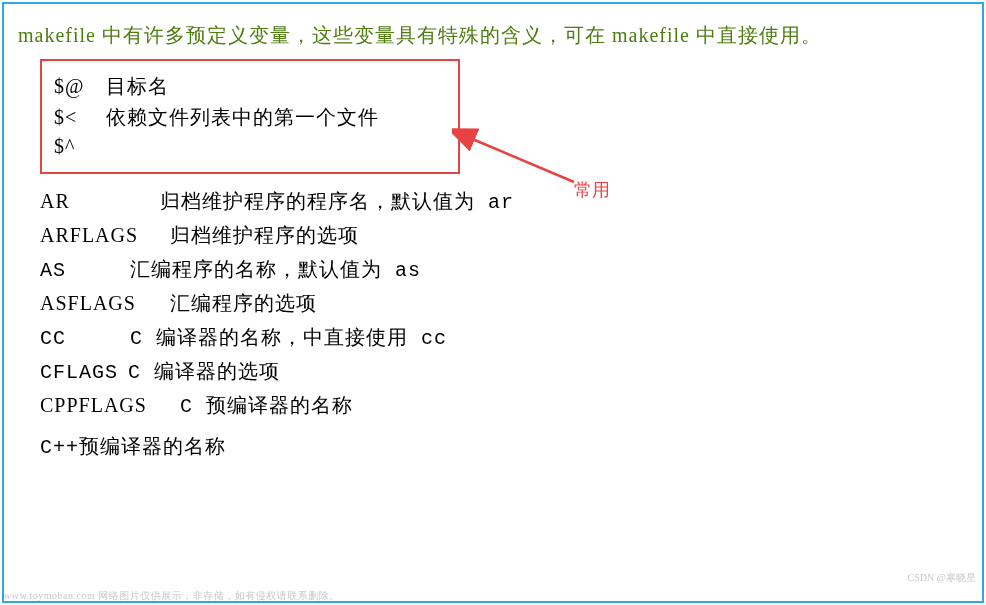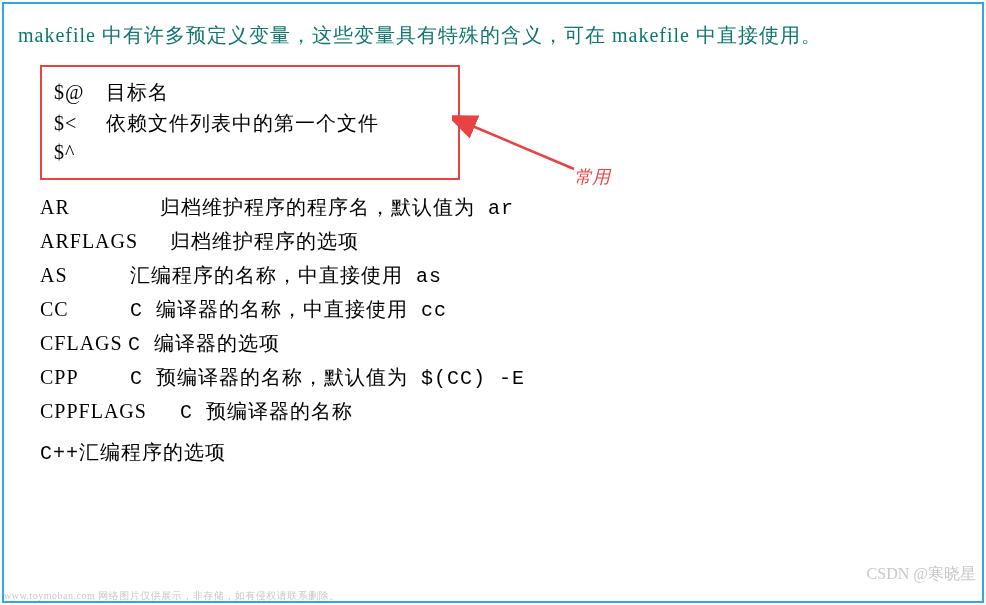--- a/index.html
+++ b/index.html
@@ -18,23 +18,23 @@
     .container {
       border: 2px solid #2ea8e5;
       width: 982px;
       height: 601px;
       margin: 2px;
       padding: 18px 14px;
       position: relative;
     }
     .intro {
       font-size: 20px;
-      color: #0f766e;
+      color: #4d7c0f;
       letter-spacing: 1px;
-      margin-bottom: 16px;
+      margin-bottom: 10px;
     }
     .boxed {
       border: 2px solid #e94242;
       padding: 8px 12px 10px 12px;
       width: 420px;
       margin-left: 22px;
       margin-bottom: 14px;
     }
     .boxed-row {
       display: flex;
@@ -45,24 +45,23 @@
       letter-spacing: 1px;
     }
     .var-sym {
       font-family: "Times New Roman", serif;
       width: 52px;
       display: inline-block;
     }
     .arrow-wrap {
       position: absolute;
       left: 448px;
-      top: 109px;
+      top: 122px;
       width: 180px;
       height: 100px;
-      font-style: italic;
     }
     .arrow-svg {
       position: absolute;
       left: 0;
       top: 0;
     }
     .arrow-label {
       position: absolute;
       left: 122px;
       top: 52px;
@@ -80,20 +79,21 @@
       color: #000;
       margin: 7px 0;
       letter-spacing: 1px;
     }
     .def-name {
       font-family: "Times New Roman", serif;
       min-width: 120px;
     }
     .def-name.short {
       min-width: 90px;
+      font-family: Liberation Mono, monospace;
     }
     .def-name.med {
       min-width: 130px;
     }
     .def-name.long {
       min-width: 140px;
     }
     .def-desc {
       font-family: Liberation Mono, monospace;
     }
@@ -103,21 +103,21 @@
       bottom: 2px;
       font-size: 10px;
       color: #c8c8c8;
       letter-spacing: 0.5px;
       text-align: right;
     }
     .watermark-right {
       position: absolute;
       right: 10px;
       bottom: 20px;
-      font-size: 16px;
+      font-size: 10px;
       color: #c8c8c8;
     }
   </style>
 </head>
 <body>
 
 <div class="container">
 
   <div class="intro">makefile 中有许多预定义变量，这些变量具有特殊的含义，可在 makefile 中直接使用。</div>
 
@@ -151,41 +151,41 @@
     <div class="def-row">
       <span class="def-name">AR</span>
       <span class="def-desc">归档维护程序的程序名，默认值为 ar</span>
     </div>
     <div class="def-row">
       <span class="def-name med">ARFLAGS</span>
       <span class="def-desc">归档维护程序的选项</span>
     </div>
     <div class="def-row">
       <span class="def-name short">AS</span>
-      <span class="def-desc">汇编程序的名称，中直接使用 as</span>
+      <span class="def-desc">汇编程序的名称，默认值为 as</span>
+    </div>
+    <div class="def-row">
+      <span class="def-name med">ASFLAGS</span>
+      <span class="def-desc">汇编程序的选项</span>
     </div>
     <div class="def-row">
       <span class="def-name short">CC</span>
       <span class="def-desc">C 编译器的名称，中直接使用 cc</span>
     </div>
     <div class="def-row">
       <span class="def-name short" style="min-width:88px">CFLAGS</span>
       <span class="def-desc">C 编译器的选项</span>
     </div>
     <div class="def-row">
-      <span class="def-name short">CPP</span>
-      <span class="def-desc">C 预编译器的名称，默认值为 $(CC) -E</span>
-    </div>
-    <div class="def-row">
       <span class="def-name long">CPPFLAGS</span>
       <span class="def-desc">C 预编译器的名称</span>
     </div>
     <div class="def-row">
     </div>
     <div class="def-row">
-      <span class="def-desc">C++汇编程序的选项</span>
+      <span class="def-desc">C++预编译器的名称</span>
     </div>
   </div>
 
 </div>
 
 <div class="watermark-left">www.toymoban.com  网络图片仅供展示，非存储，如有侵权请联系删除。</div>
 <div class="watermark-right">CSDN @寒晓星</div>
 
 </body></html>

